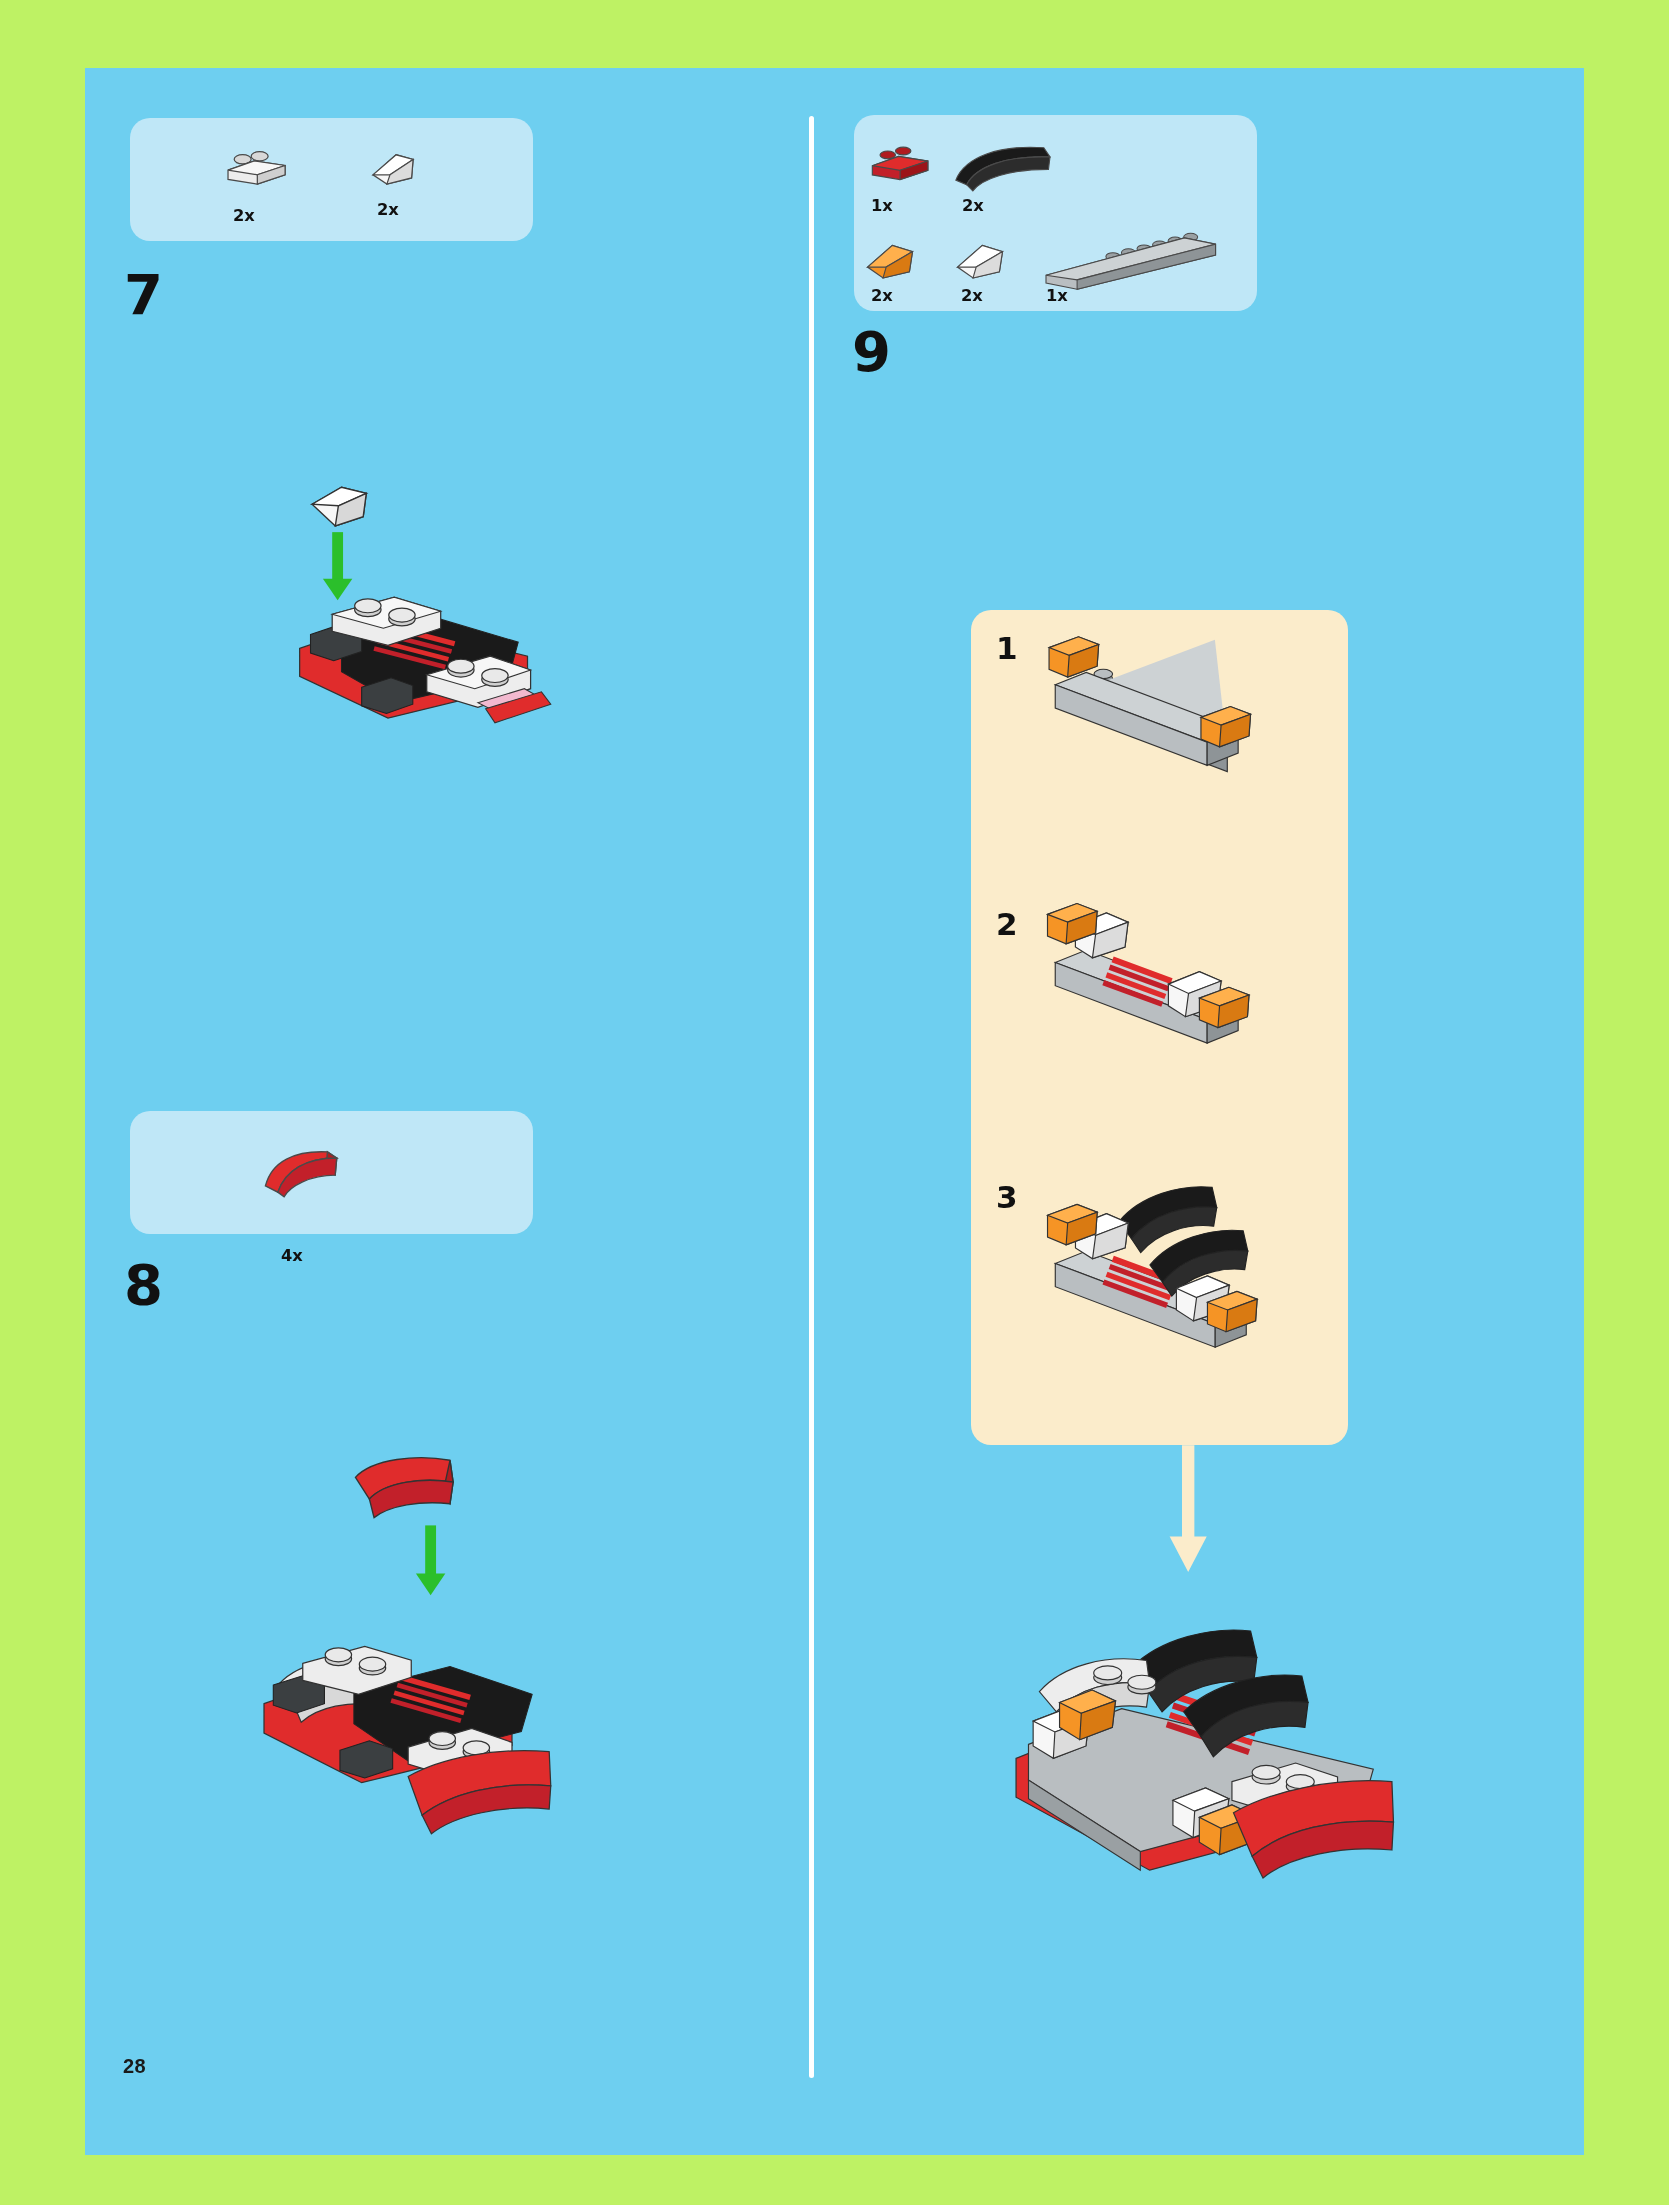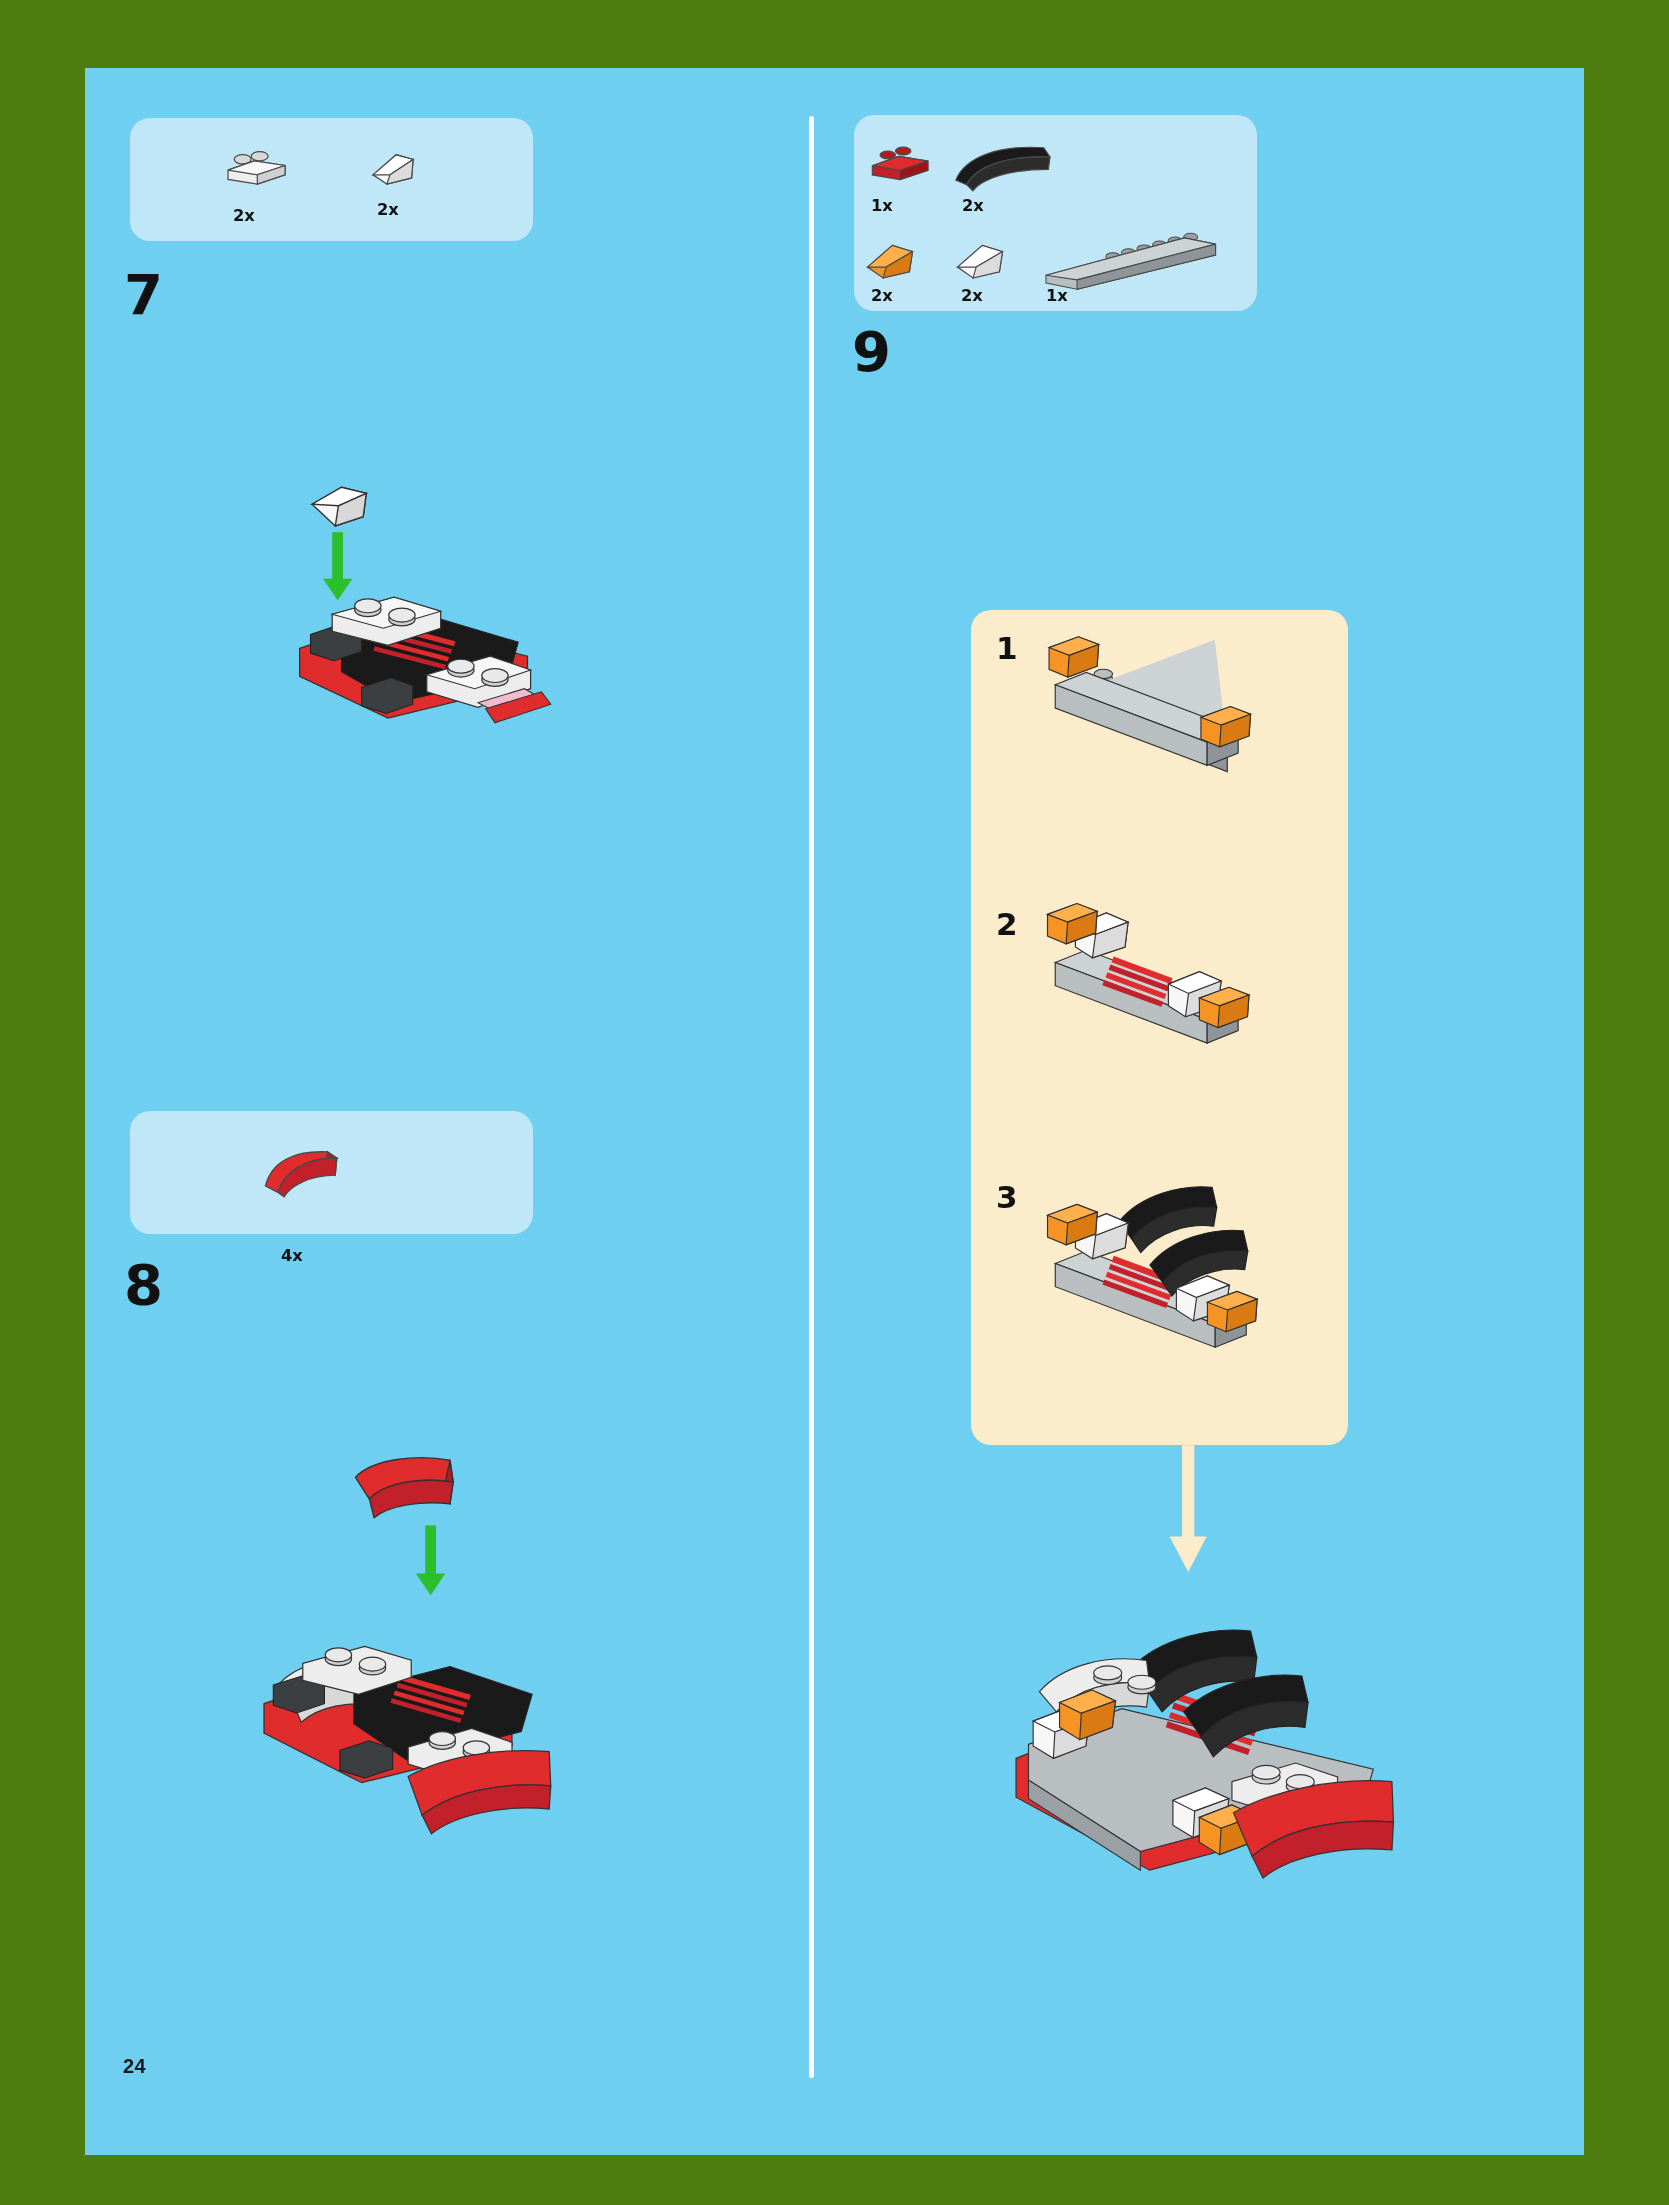--- a/index.html
+++ b/index.html
@@ -12,21 +12,21 @@
     height: 2205px;
     font-family: "Liberation Sans", sans-serif;
     overflow: hidden;
     position: relative;
   }
   .page {
     position: absolute;
     left: 0; top: 0;
     width: 1670px;
     height: 2205px;
-    background: #4d7c0f;
+    background: #bef264;
   }
   .page-bg {
     position: absolute;
     left: 85px;
     top: 68px;
     width: 1499px;
     height: 2087px;
     background: #6ecff0;
   }
   .divider {
@@ -216,21 +216,21 @@
       <ellipse cx="284" cy="238" rx="17" ry="9" fill="#cfcfcf" stroke="#333" stroke-width="1.6"></ellipse>
       <ellipse cx="284" cy="233" rx="17" ry="9" fill="#e9e9e9" stroke="#333" stroke-width="1.6"></ellipse>
 
       <path d="M262 268 L322 250 L336 258 L282 278 Z" fill="#f2b9cf" stroke="#333" stroke-width="1.4"></path>
 
       <path d="M196 270 C238 246 310 232 378 238 L380 282 C312 276 250 292 214 320 Z" fill="#e02c2c" stroke="#333" stroke-width="1.6"></path>
       <path d="M214 320 C250 292 312 276 380 282 L378 312 C318 306 256 320 226 344 Z" fill="#c2202a" stroke="#333" stroke-width="1.6"></path>
     </g>
   </svg>
 
-  <div class="page-number">24</div>
+  <div class="page-number">28</div>
 
   <div class="parts-box" style="left:854px; top:115px; width:403px; height:196px;"></div>
 
   <svg class="abs" style="left:863px; top:141px;" width="85" height="54" viewBox="0 0 110 70">
     <ellipse cx="32" cy="18" rx="10" ry="5" fill="#b01c20" stroke="#4a4a4a" stroke-width="1.5"></ellipse>
     <ellipse cx="52" cy="13" rx="10" ry="5" fill="#b01c20" stroke="#4a4a4a" stroke-width="1.5"></ellipse>
     <path d="M12 32 L46 20 L84 26 L84 38 L48 50 L12 44 Z" fill="#c2202a" stroke="#4a4a4a" stroke-width="1.5"></path>
     <path d="M12 32 L46 20 L84 26 L48 38 Z" fill="#e02c2c" stroke="#4a4a4a" stroke-width="1.5"></path>
     <path d="M48 38 L84 26 L84 38 L48 50 Z" fill="#9c1419" stroke="#4a4a4a" stroke-width="1.5"></path>
   </svg>

